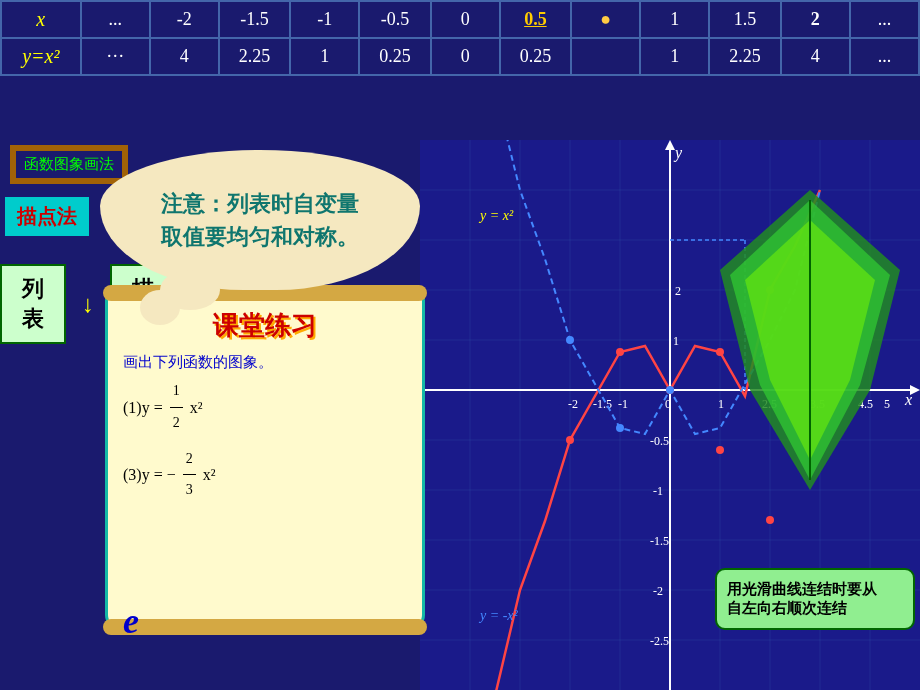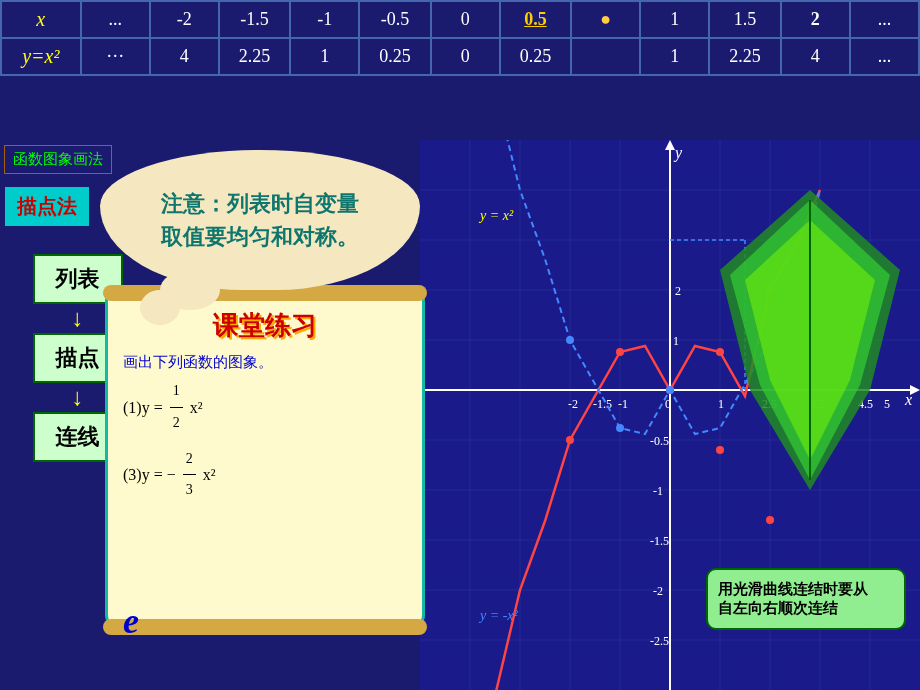--- a/index.html
+++ b/index.html
@@ -54,41 +54,41 @@
       width: 155px;
       height: 550px;
       background: #1a1a6e;
     }
 
     .func-label {
       background: #1a1a6e;
       color: #00ff00;
       font-size: 15px;
       padding: 4px 8px;
-      border: 1px solid #a16207;
+      border: 6px solid #a16207;
       display: inline-block;
-      margin: 5px 4px;
+      margin: 5px 10px;
     }
 
     .method-box {
       background: #00cccc;
       color: #cc0000;
       font-size: 20px;
       font-weight: bold;
       padding: 6px 12px;
       margin: 8px 5px;
       display: inline-block;
     }
 
     .step-boxes {
       margin-top: 20px;
       display: flex;
-      flex-direction: column;
+      flex-direction: row;
       align-items: center;
-      gap: 0;
+      gap: 16px;
     }
     .step-box {
       background: #ccffcc;
       border: 2px solid #006600;
       color: #000000;
       font-size: 22px;
       font-weight: bold;
       padding: 8px 20px;
       width: 90px;
       text-align: center;
@@ -244,21 +244,21 @@
       right: 20px;
       width: 180px;
       height: 300px;
       z-index: 2;
     }
 
     
     .tooltip-box {
       position: absolute;
       bottom: 60px;
-      right: 14px;
+      right: 5px;
       width: 200px;
       background: #90ee90;
       border: 2px solid #006600;
       border-radius: 10px;
       padding: 10px;
       color: #000000;
       font-size: 15px;
       font-weight: bold;
       z-index: 10;
     }

